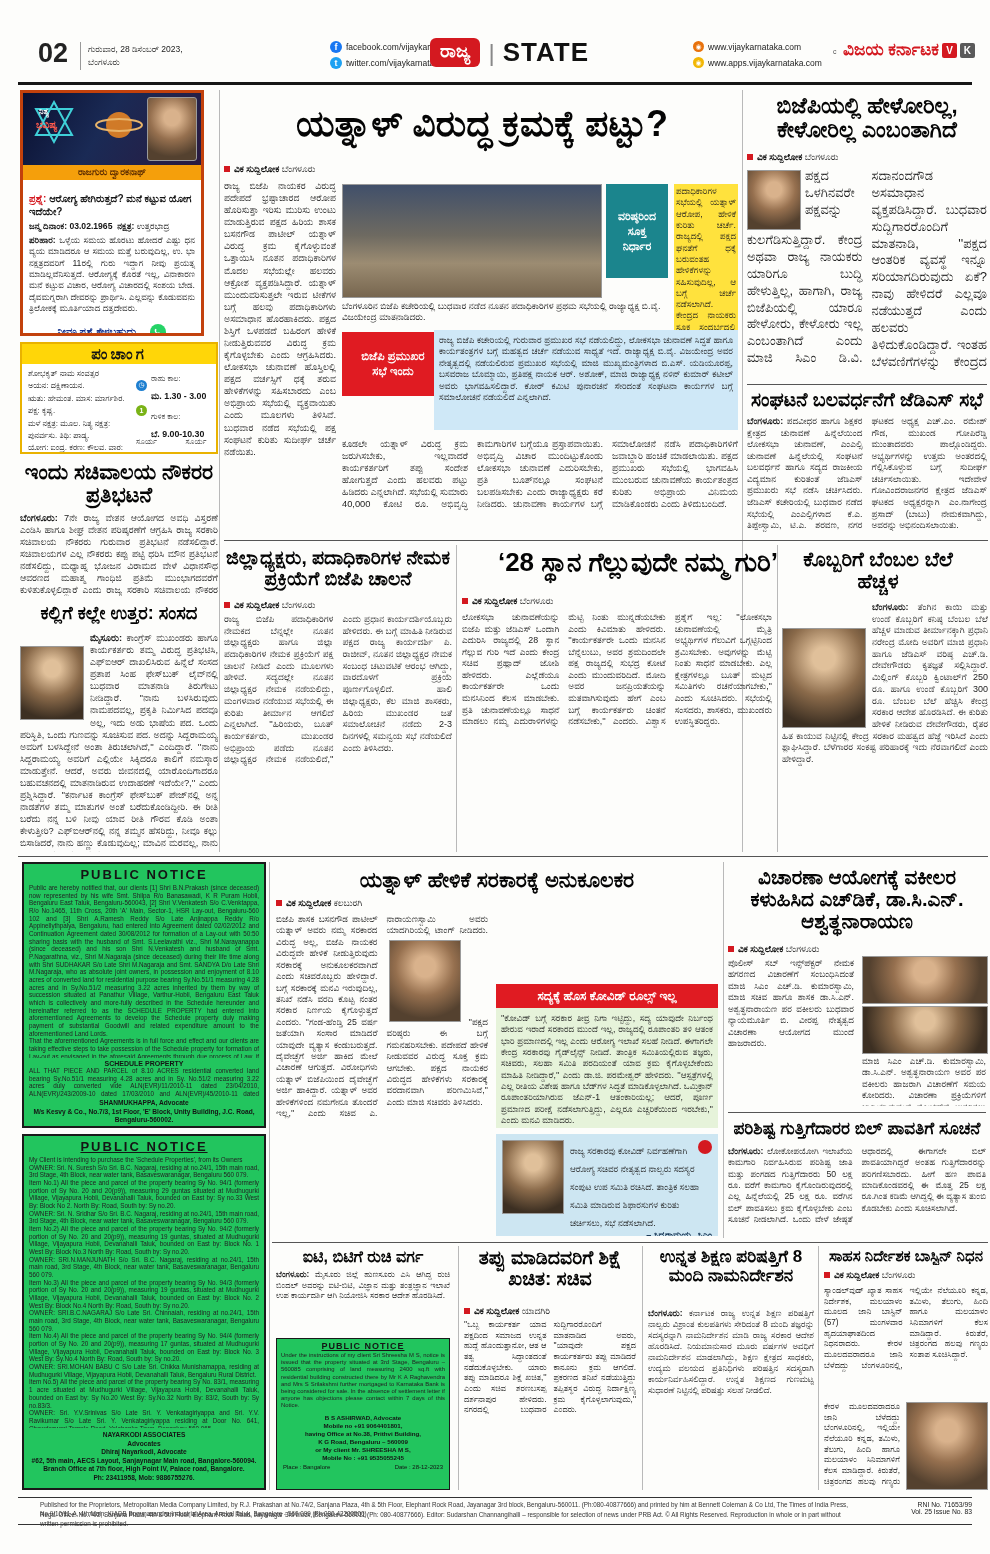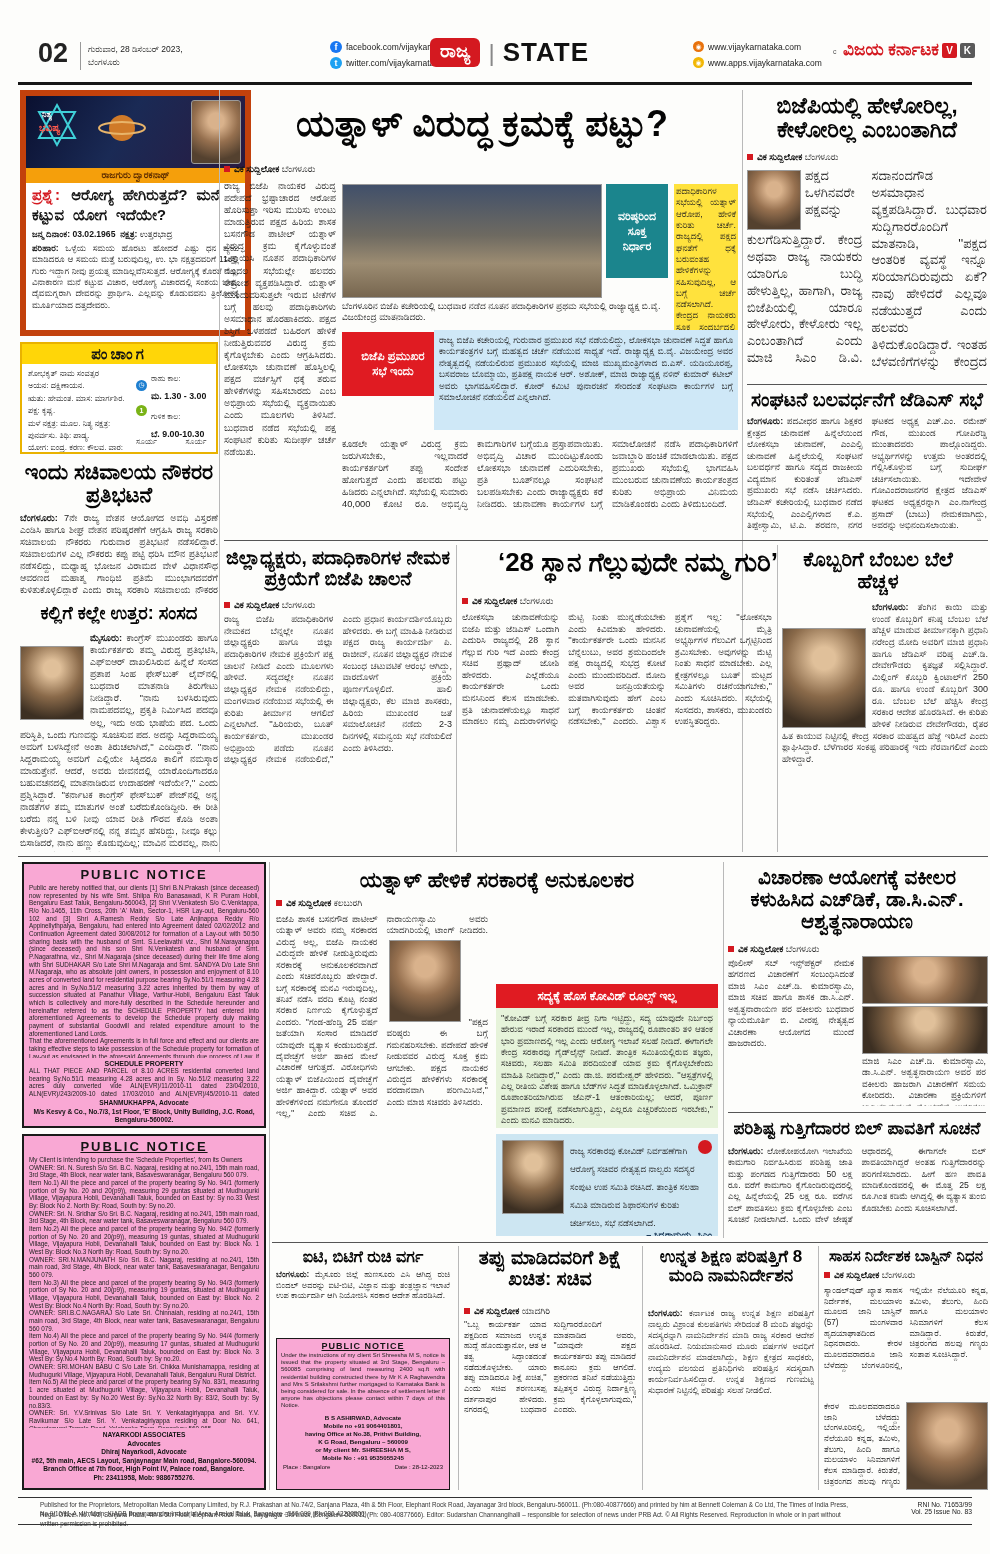--- a/index.html
+++ b/index.html
@@ -19,21 +19,21 @@
   .ph-meeting{background:linear-gradient(180deg,#41506a 0%,#6e6a61 45%,#9c8c72 70%,#77664f 100%);}
   .ph-head{background:radial-gradient(circle at 50% 32%,#d9b28c 16%,#96704f 45%,#54412f 80%);}
   .ph-head2{background:radial-gradient(circle at 50% 30%,#e0c09a 14%,#8a6a4a 48%,#3c2f22 85%);}
   .kicker{font-weight:bold;text-align:center;color:#050505;}
   .redbox{background:#e01b22;color:#fff;font-weight:bold;text-align:center;}
   .tealbox{background:#1b858d;color:#fff;font-weight:bold;text-align:center;}
   .bluebg{background:#cfe8f7;}
   .greenbg{background:#e6f3da;}
   .quotebg{background:#cde6f2;}
   .hlyellow{background:#ffe23d;}
-  .notice{border:2px solid #1a1a1a;background:#f9a8d4;overflow:hidden;}
+  .notice{border:2px solid #1a1a1a;background:#22c55e;overflow:hidden;}
   .notice .ntitle{font-weight:bold;text-align:center;font-size:13px;letter-spacing:2px;padding:3px 0 2px;}
   .ntext{font-size:6.3px;line-height:1.22;text-align:justify;color:#222;white-space:pre-line;}
   .nsig{font-size:6.6px;font-weight:bold;text-align:center;white-space:pre-line;line-height:1.3;}
   .icon-circle{display:inline-flex;align-items:center;justify-content:center;border-radius:50%;color:#fff;font-weight:bold;}
   .hdr-small{font-size:8.5px;color:#222;}
   .panrow{font-size:8px;line-height:1.55;color:#222;}
   .pan-time-label{font-size:7.6px;color:#333;line-height:1.15;}
   .pan-time-val{font-size:8.8px;font-weight:bold;}
   .capt{font-size:9px;color:#111;line-height:1.25;}
   .qattr{font-weight:bold;font-size:9px;text-align:right;color:#0a2a4a;}
@@ -73,36 +73,36 @@
   </div>
 
   <div class="abs" style="left:833px;top:48px;font-size:7px;color:#555;">c</div>
   <div class="abs" style="left:843px;top:40px;display:flex;align-items:center;gap:3px;">
     <span style="color:#d41920;font-weight:bold;font-size:17px;">ವಿಜಯ ಕರ್ನಾಟಕ</span>
     <span class="icon-circle" style="width:15px;height:15px;background:#d41920;border-radius:2px;font-size:10px;">V</span>
     <span class="icon-circle" style="width:15px;height:15px;background:#5a5a5a;border-radius:2px;font-size:10px;">K</span>
   </div>
   <div class="abs" style="left:18px;top:82px;width:954px;height:3px;background:#161616;"></div>
 
-  <div class="abs" style="left:20px;top:90px;width:231px;height:246px;border:6px solid #c2410c;box-sizing:border-box;background:#fff;overflow:hidden;">
+  <div class="abs" style="left:20px;top:90px;width:184px;height:246px;border:3px solid #c2410c;box-sizing:border-box;background:#fff;overflow:hidden;">
     <div style="position:relative;height:72px;background:linear-gradient(120deg,#0a1030 0%,#1a2a55 45%,#2a1a40 100%);">
       <svg width="46" height="46" style="position:absolute;left:8px;top:6px;">
         <polygon points="23,3 41,36 5,36" fill="none" stroke="#3fd0d8" stroke-width="2"></polygon>
         <polygon points="23,43 5,10 41,10" fill="none" stroke="#3fd0d8" stroke-width="2"></polygon>
       </svg>
       <div style="position:absolute;left:16px;top:14px;font-size:8px;color:#fff;font-weight:bold;">ನಿತ್ಯ</div>
       <div style="position:absolute;left:13px;top:26px;font-size:10px;color:#ff5a4d;font-weight:bold;">ಭವಿಷ್ಯ</div>
       <svg width="52" height="40" style="position:absolute;left:70px;top:12px;">
         <circle cx="26" cy="20" r="13" fill="#d07a28"></circle>
         <ellipse cx="26" cy="20" rx="23" ry="6" fill="none" stroke="#e8b46a" stroke-width="2"></ellipse>
       </svg>
       <div class="ph ph-head" style="position:absolute;right:4px;top:4px;width:48px;height:62px;border-radius:3px;"></div>
     </div>
     <div style="height:15px;background:#f59f0b;color:#5c2c00;font-weight:bold;font-size:9px;text-align:center;line-height:15px;">ರಾಜಗುರು ದ್ವಾರಕನಾಥ್</div>
-    <div style="padding:4px 6px 0;font-size:15px;line-height:1.3;font-family:Liberation Mono, monospace;">
+    <div style="padding:12px 6px 0;font-size:10px;line-height:1.3;">
       <b style="color:#d41920;">ಪ್ರಶ್ನೆ:</b>
       <b>ಆರೋಗ್ಯ ಹೇಗಿರುತ್ತದೆ? ಮನೆ ಕಟ್ಟುವ ಯೋಗ ಇದೆಯೇ?</b>
     </div>
     <div style="padding:3px 6px 0;font-size:8.6px;">
       <b>ಜನ್ಮ ದಿನಾಂಕ:</b>
       <b>03.02.1965</b>&nbsp;
       <b>ನಕ್ಷತ್ರ:</b>
       <span>ಉತ್ತರಭಾದ್ರ</span>
     </div>
     <div class="bodytxt" style="padding:3px 6px 0;font-size:8.7px;height:86px;">

